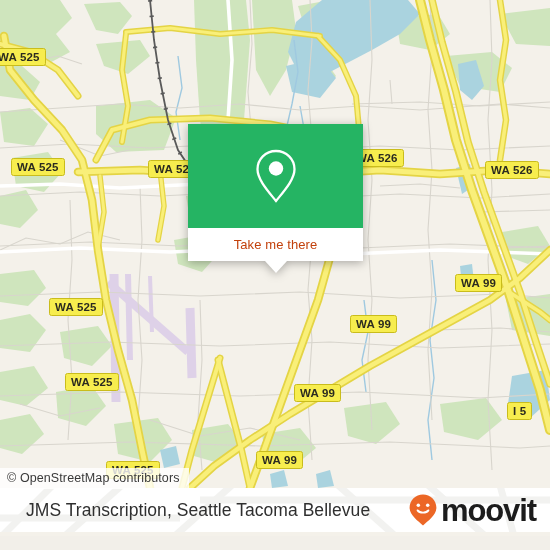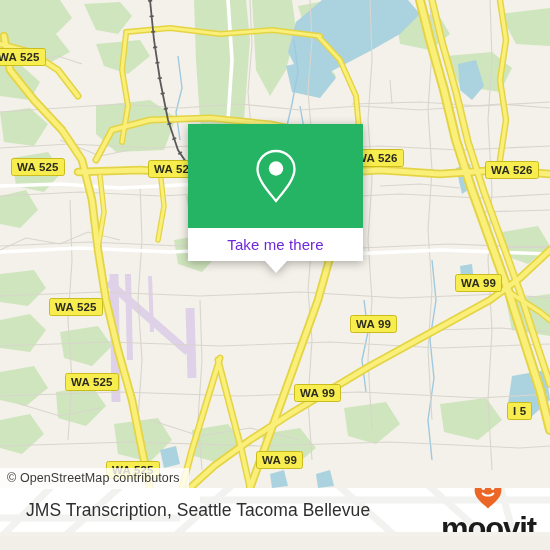--- a/index.html
+++ b/index.html
@@ -34,21 +34,21 @@
   }
   #popup-head{
     height:104px;background:#25b463;
     display:flex;align-items:center;justify-content:center;
   }
   #popup-body{
     background:#fff;height:33px;
     display:flex;align-items:center;justify-content:center;
   }
   #popup-label{
-    font-size:15px;color:#6d28d9;letter-spacing:.1px;
+    font-size:13px;color:#c2410c;letter-spacing:.1px;
   }
   #popup-tail{
     position:absolute;left:50%;margin-left:-11px;top:137px;
     width:0;height:0;
     border-left:11px solid transparent;
     border-right:11px solid transparent;
     border-top:12px solid #fff;
   }
 
   
@@ -56,21 +56,21 @@
     position:absolute;left:0;top:488px;width:550px;height:44px;
     background:#ffffff;overflow:hidden;
   }
   #footer-wm{position:absolute;left:0;top:0;opacity:1;}
   #footer-title{
     position:absolute;left:26px;top:50%;transform:translateY(-50%);
     font-size:17.5px;color:#2f2f2f;letter-spacing:.05px;white-space:nowrap;
   }
   #brand{
     position:absolute;right:14px;top:50%;transform:translateY(-50%);
-    display:flex;align-items:center;gap:3px;flex-direction:column;
+    display:flex;align-items:center;gap:3px;
   }
   #brand-word{
     font-size:31px;font-weight:bold;color:#1c1c1c;letter-spacing:-1.1px;
     line-height:1;
   }
 
   
   .shield{
     position:absolute;z-index:30;
     background:#f7ed4e;

